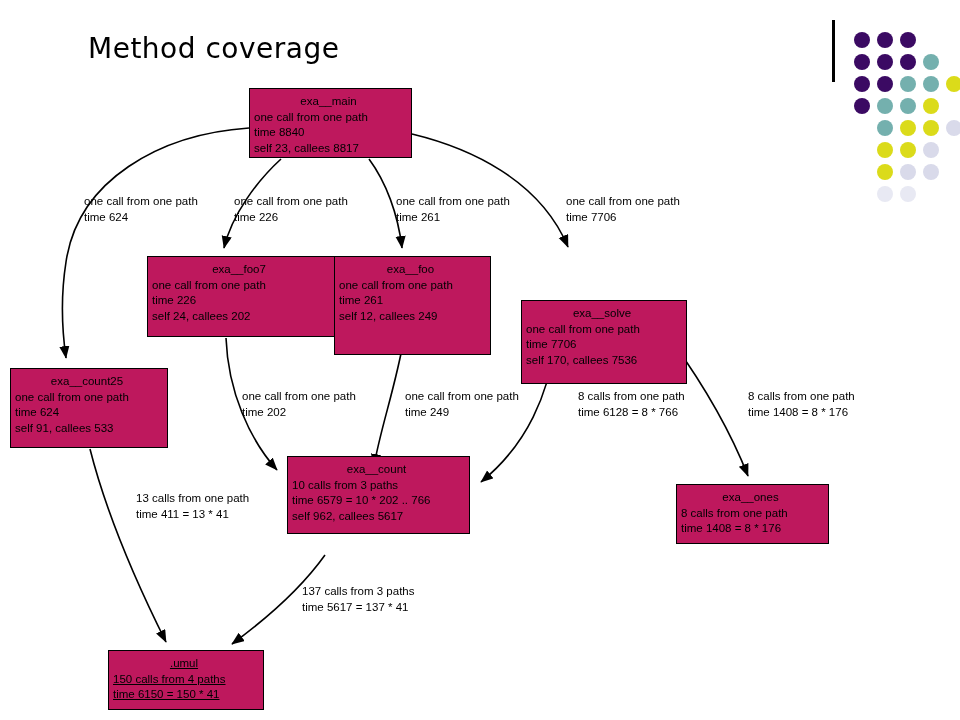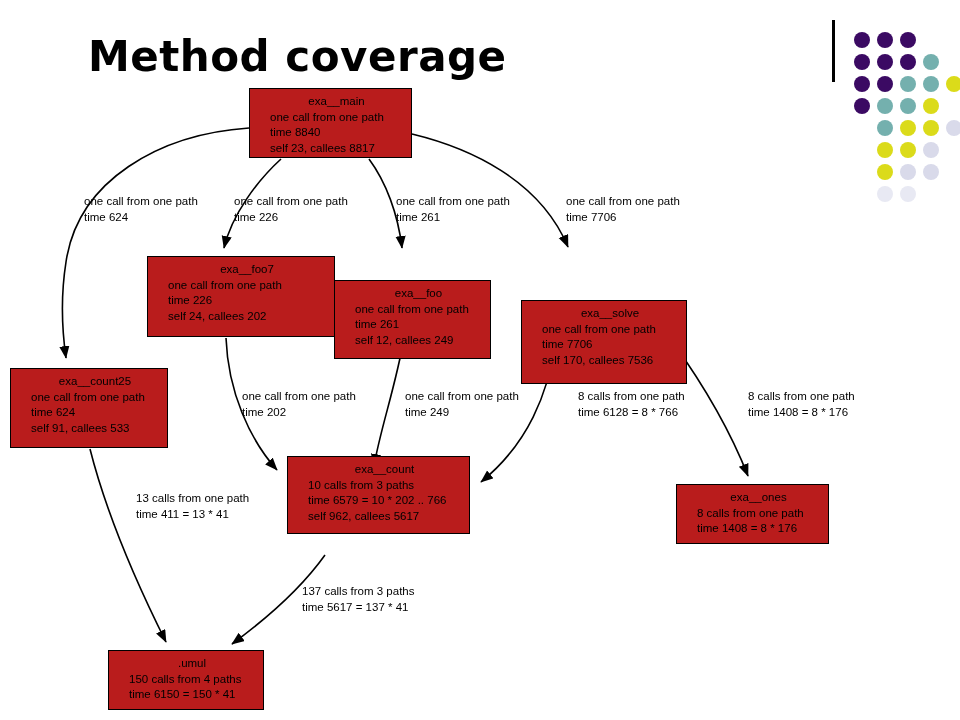--- a/index.html
+++ b/index.html
@@ -15,22 +15,22 @@
     overflow: hidden;
     font-family: "Liberation Sans", sans-serif;
   }
 
   
   #slide-title {
     position: absolute;
     left: 88px;
     top: 32px;
     font-family: "DejaVu Sans", sans-serif;
-    font-size: 42px;
-    font-weight: 700;
+    font-size: 28px;
+    font-weight: 400;
     color: #000000;
     letter-spacing: 0.5px;
     white-space: nowrap;
   }
 
   
   #deco {
     position: absolute;
     left: 824px;
     top: 6px;
@@ -59,22 +59,22 @@
     top: 0;
     width: 960px;
     height: 720px;
   }
 
   
   .node {
     position: absolute;
     box-sizing: border-box;
     border: 1.4px solid #000000;
-    background: #b91c1c;
-    padding: 5px 8px 6px 20px;
+    background: #be185d;
+    padding: 5px 8px 6px 4px;
     font-size: 11.5px;
     line-height: 15.5px;
     color: #000000;
   }
   .node .node-title {
     text-align: center;
     display: block;
     white-space: nowrap;
   }
   .node .node-line {
@@ -170,21 +170,21 @@
         <span class="node-line">one call from one path</span>
         <span class="node-line">time 8840</span>
         <span class="node-line">self 23, callees 8817</span>
       </div>
       <div class="node" style="left: 147px; top: 256px; width: 188px; height: 81px;">
         <span class="node-title">exa__foo7</span>
         <span class="node-line">one call from one path</span>
         <span class="node-line">time 226</span>
         <span class="node-line">self 24, callees 202</span>
       </div>
-      <div class="node" style="left: 334px; top: 256px; width: 157px; height: 79px; margin-top: 24px;">
+      <div class="node" style="left: 334px; top: 256px; width: 157px; height: 99px;">
         <span class="node-title">exa__foo</span>
         <span class="node-line">one call from one path</span>
         <span class="node-line">time 261</span>
         <span class="node-line">self 12, callees 249</span>
       </div>
       <div class="node" style="left: 521px; top: 256px; width: 166px; height: 84px; margin-top: 44px;">
         <span class="node-title">exa__solve</span>
         <span class="node-line">one call from one path</span>
         <span class="node-line">time 7706</span>
         <span class="node-line">self 170, callees 7536</span>
@@ -199,21 +199,21 @@
         <span class="node-title">exa__count</span>
         <span class="node-line">10 calls from 3 paths</span>
         <span class="node-line">time 6579 = 10 * 202 .. 766</span>
         <span class="node-line">self 962, callees 5617</span>
       </div>
       <div class="node" style="left: 676px; top: 484px; width: 153px; height: 60px;">
         <span class="node-title">exa__ones</span>
         <span class="node-line">8 calls from one path</span>
         <span class="node-line">time 1408 = 8 * 176</span>
       </div>
-      <div class="node" style="left: 108px; top: 650px; width: 156px; height: 60px;">
+      <div class="node" style="left: 108px; top: 650px; width: 156px; height: 60px; text-decoration: underline;">
         <span class="node-title">.umul</span>
         <span class="node-line">150 calls from 4 paths</span>
         <span class="node-line">time 6150 = 150 * 41</span>
       </div>
     </div>
   <div id="graph-labels">
       <div class="edge-label" style="left: 84px; top: 194px;">
         <span>one call from one path</span>
         <span>time 624</span>
       </div>

